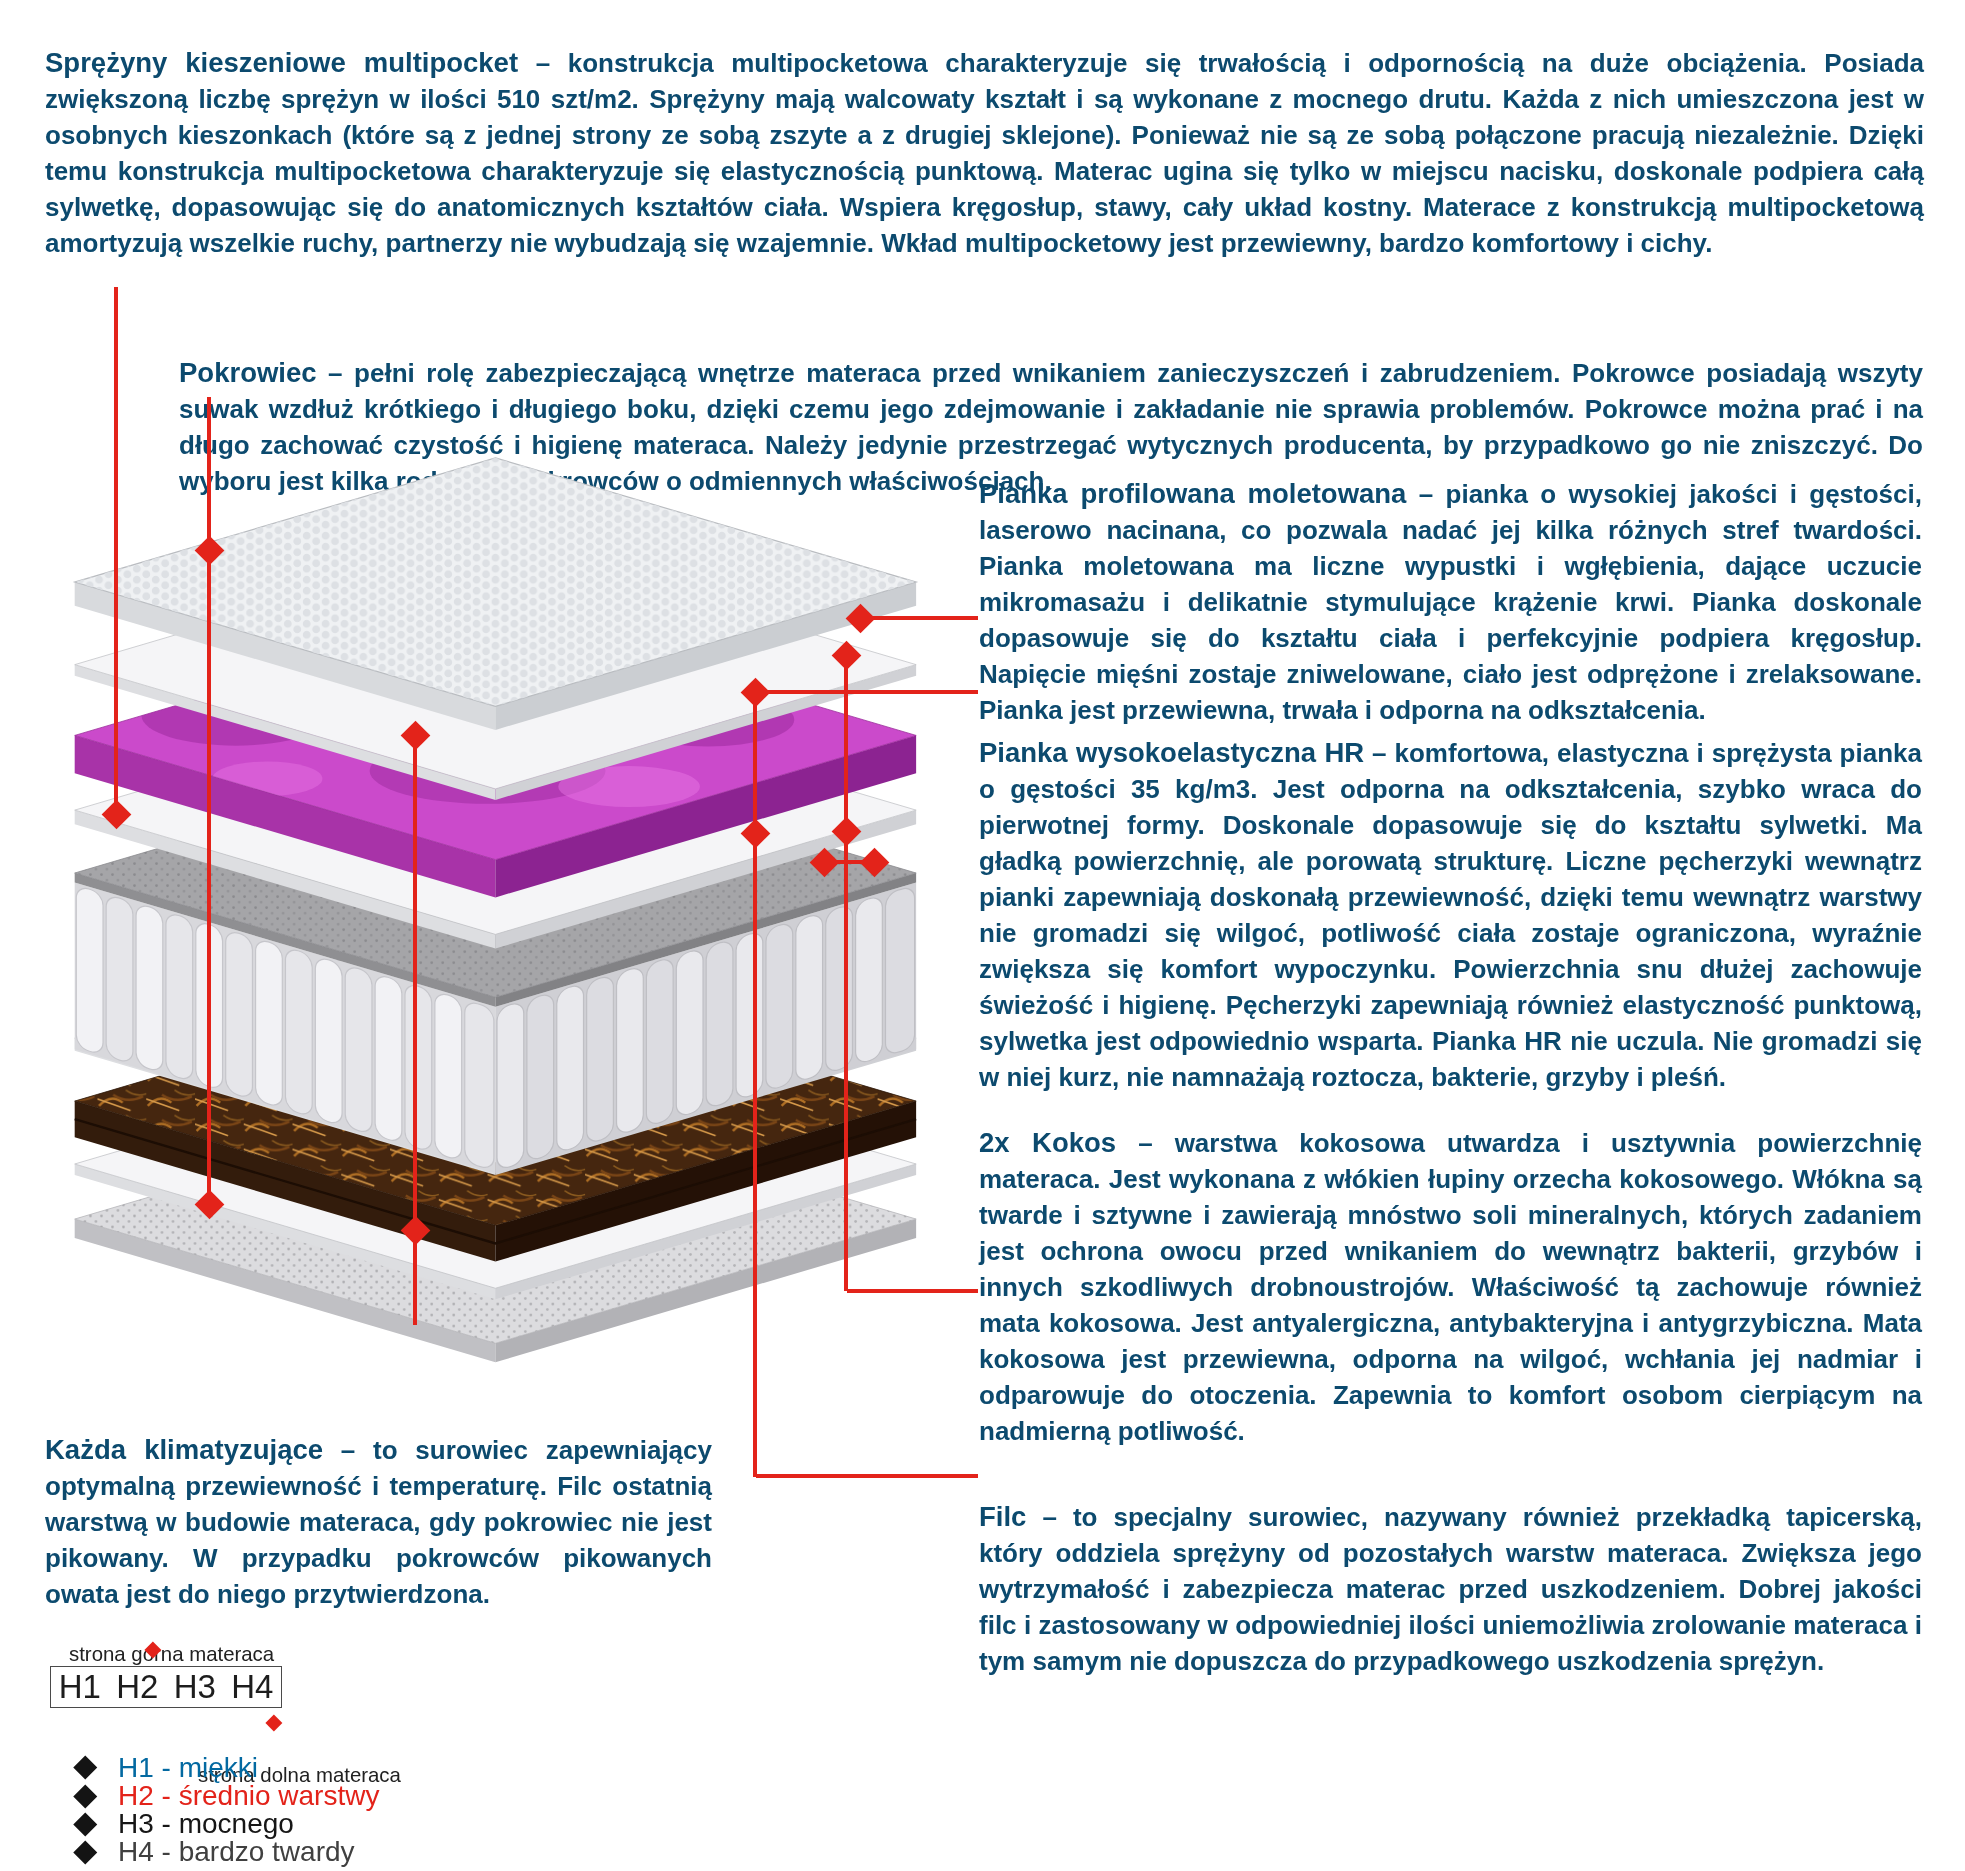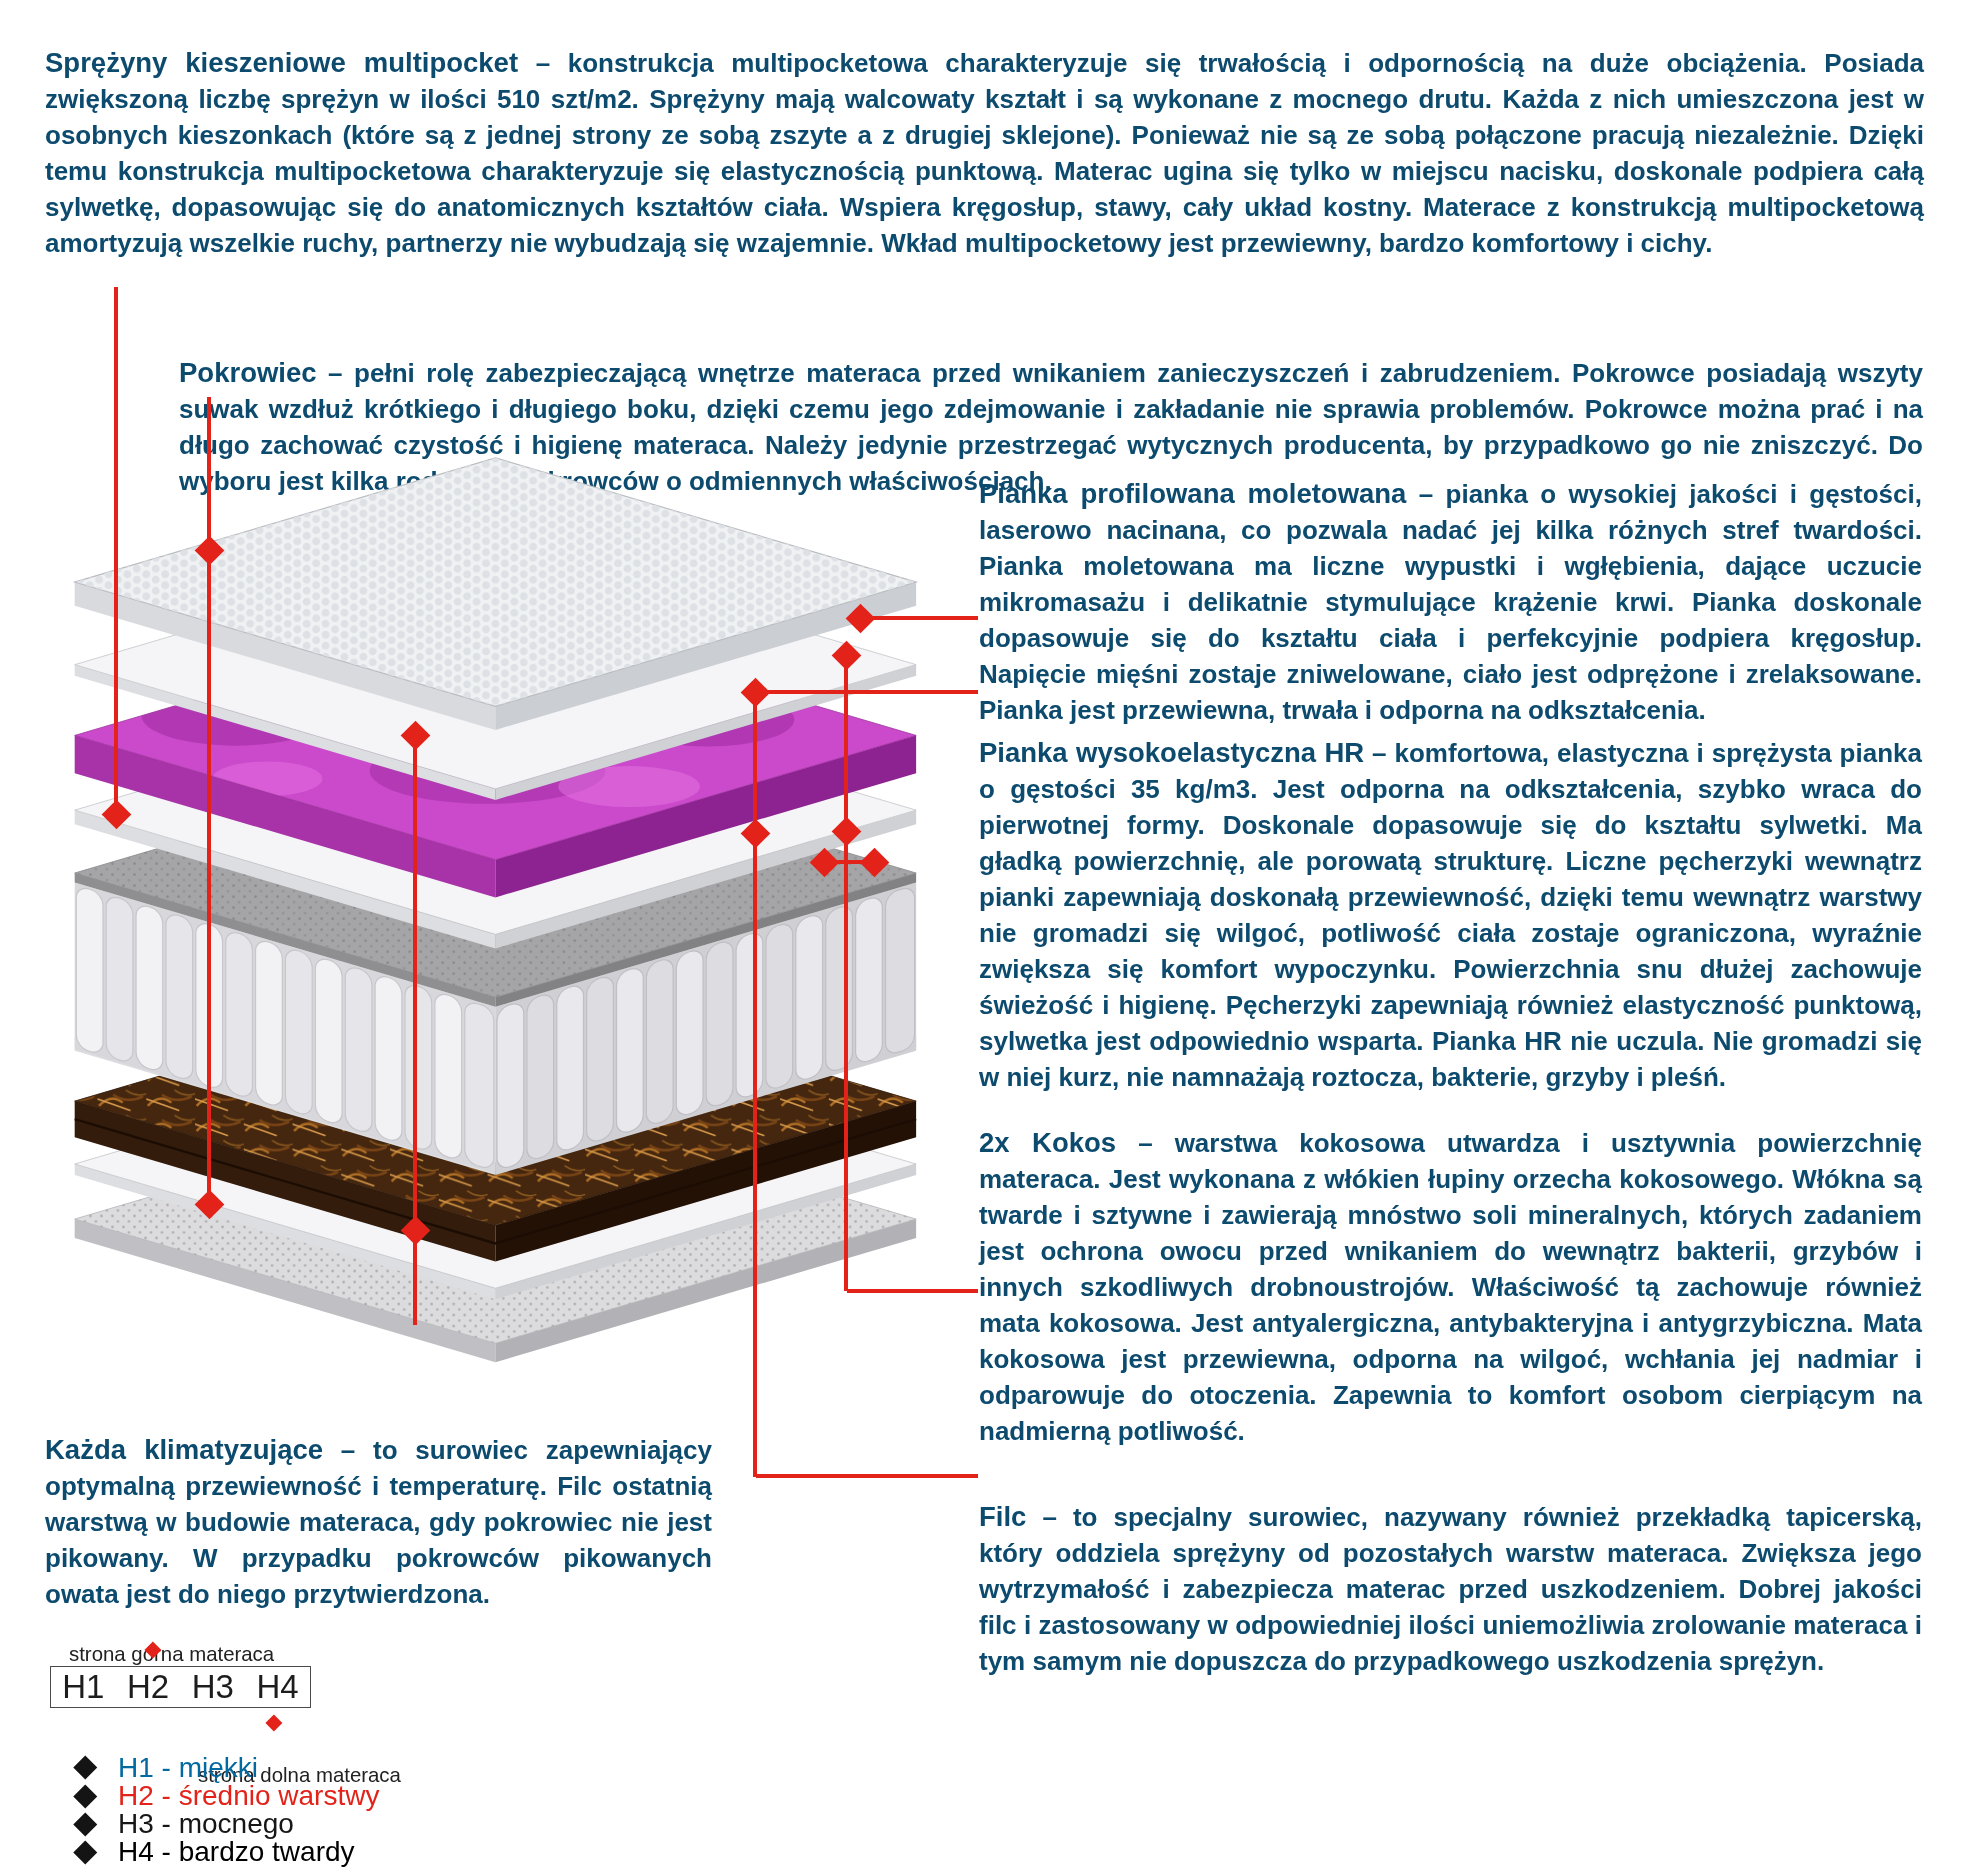--- a/index.html
+++ b/index.html
@@ -9,21 +9,21 @@
   .para b{font-size:27.5px;}
   .rightblock{width:943px;left:979px;}
   
   .rv{position:absolute;width:3.1px;margin-left:-1.6px;background:#e3231a;}
   .rh{position:absolute;height:3.1px;margin-top:-1.6px;background:#e3231a;}
   .rd{position:absolute;width:21px;height:21px;margin:-10.2px 0 0 -10.2px;background:#e3231a;transform:rotate(45deg);}
   .rd.small{width:11.8px;height:11.8px;margin:-5.5px 0 0 -5.5px;}
   .bd{position:absolute;width:16.5px;height:16.5px;margin:-7.9px 0 0 -7.9px;background:#141414;transform:rotate(45deg);}
   
   .minilabel{position:absolute;font-size:20.4px;color:#222;margin-top:36px;}
-  .hbox{position:absolute;left:50px;top:1666px;width:261px;height:42px;border:1.6px solid #4a4a4a;
+  .hbox{position:absolute;left:50px;top:1666px;width:232px;height:42px;border:1.6px solid #4a4a4a;
         display:flex;align-items:center;box-sizing:border-box;}
   .hbox span{flex:1;text-align:center;font-size:33px;color:#1d1d1d;}
   .legendrow{position:absolute;font-size:28px;white-space:nowrap;}
   svg{display:block;}
 </style>
 </head>
 <body>
 
 <div class="page">
 
@@ -208,16 +208,16 @@
   <div class="rd small" style="left:273px;top:1722px;"></div>
   <div class="minilabel" style="left:198px;top:1728px;">strona dolna materaca</div>
 
   <div class="bd" style="left:85px;top:1767px;"></div>
   <div class="legendrow" style="left: 118px; top: 1752px; color: #0369a1;">H1 - miękki</div>
   <div class="bd" style="left:85px;top:1796px;"></div>
   <div class="legendrow" style="left: 118px; top: 1780px; color: rgb(227, 35, 26);">H2 - średnio warstwy</div>
   <div class="bd" style="left:85px;top:1824px;"></div>
   <div class="legendrow" style="left: 118px; top: 1808px; color: rgb(22, 22, 22);">H3 - mocnego</div>
   <div class="bd" style="left:85px;top:1852px;"></div>
-  <div class="legendrow" style="left: 118px; top: 1836px; color: #000000;">H4 - bardzo twardy</div>
+  <div class="legendrow" style="left: 118px; top: 1836px; color: #404040;">H4 - bardzo twardy</div>
 
 </div>
 
 
 </body></html>

